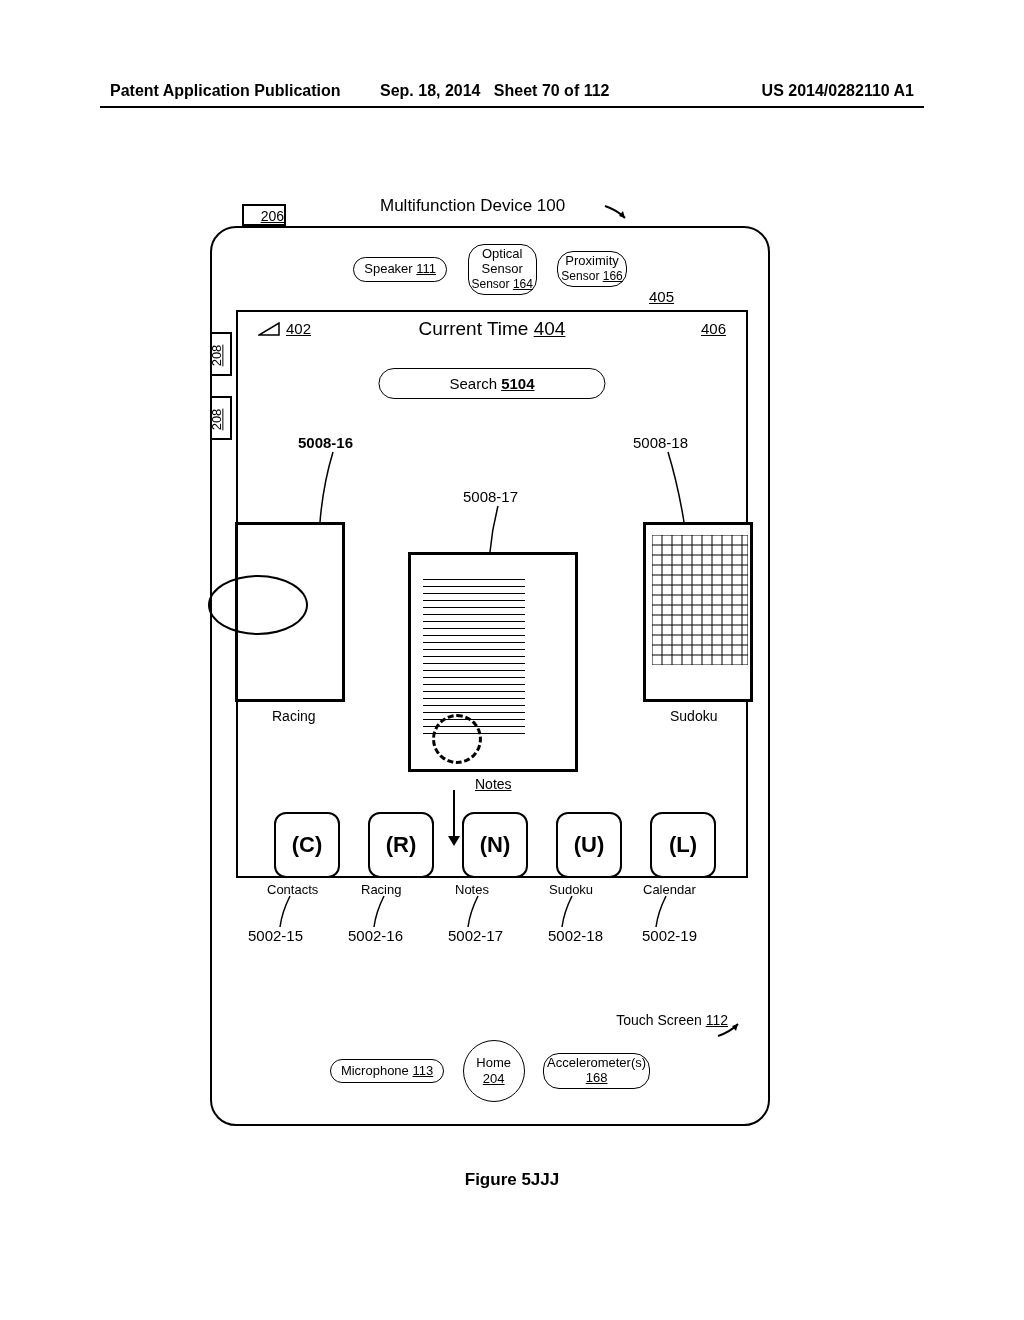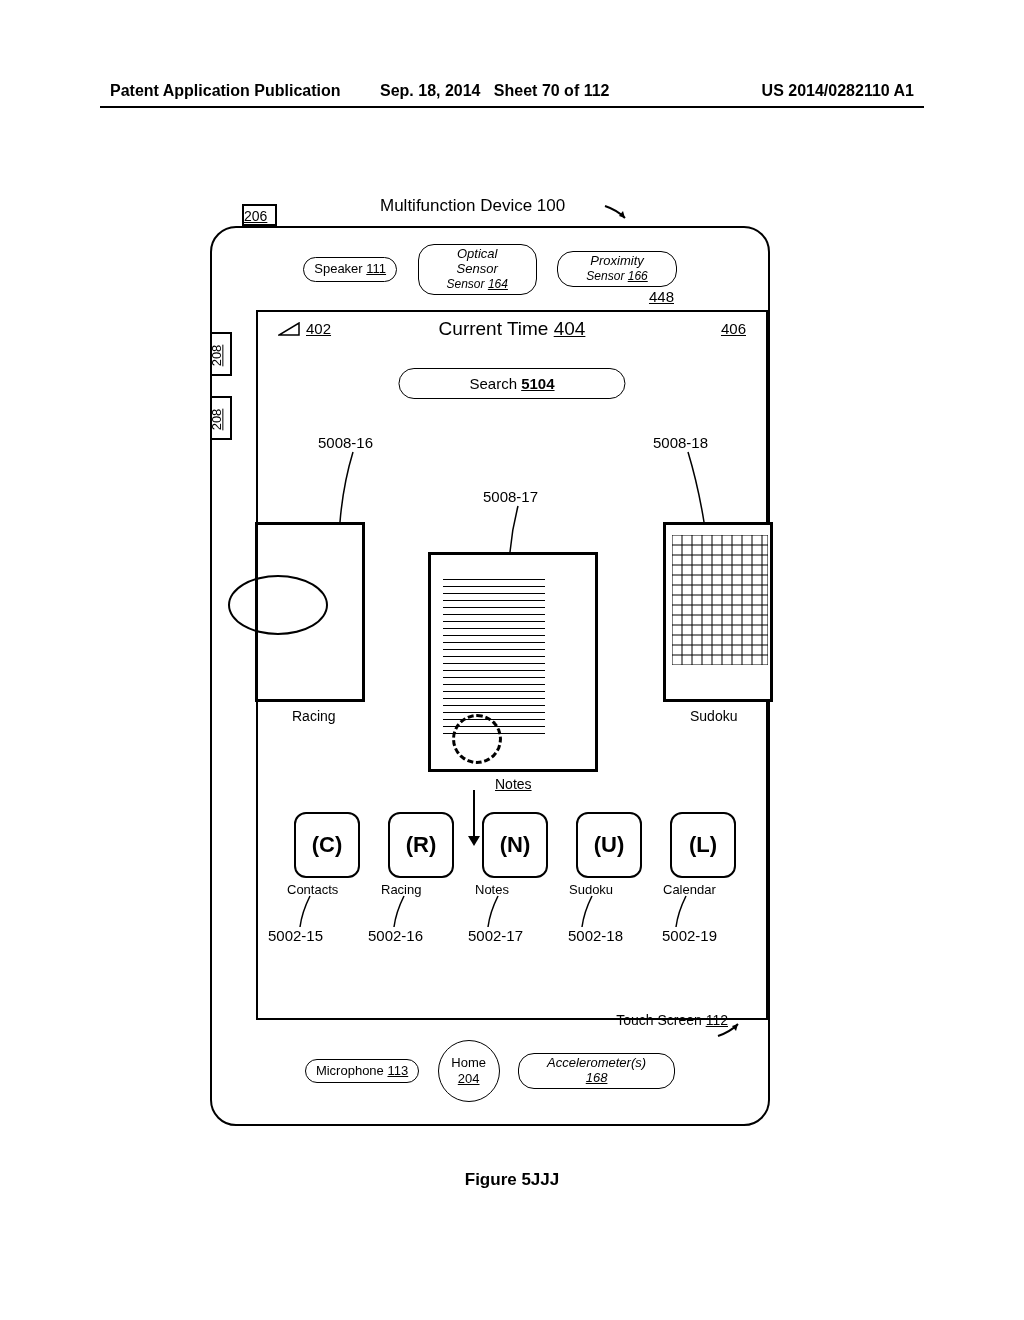--- a/index.html
+++ b/index.html
@@ -47,24 +47,24 @@
     top: 8px;
     left: 413px;
     width: 30px;
     height: 20px;
   }
 
   .box-206 {
     position: absolute;
     top: 8px;
     left: 52px;
-    width: 35px;
+    width: 44px;
     height: 22px;
     border: 2px solid #000;
-    text-align: left;
+    text-align: right;
     font-size: 14px;
     line-height: 20px;
     text-decoration: underline;
   }
 
   .device-outline {
     position: absolute;
     top: 30px;
     left: 20px;
     width: 560px;
@@ -86,40 +86,39 @@
     border: 1.5px solid #000;
     border-radius: 16px;
     padding: 4px 10px;
     font-size: 13px;
     margin: 0 8px;
     vertical-align: middle;
     text-align: center;
     line-height: 1.15;
   }
   .pill .u { text-decoration: underline; }
-  .two-line { padding: 2px 28px; font-style: italic; }
+  .two-line { padding: 2px 3px; }
 
   .ref-405 {
     position: absolute;
     top: 60px;
     right: 94px;
     font-size: 15px;
     text-decoration: underline;
   }
 
   .screen {
     position: absolute;
     top: 82px;
     left: 24px;
     width: 512px;
-    height: 710px;
+    height: 568px;
     border: 2px solid #000;
     border-radius: 0;
     background: #fff;
-    margin-left: 20px;
   }
 
   .status-bar {
     position: absolute;
     top: 8px;
     left: 0;
     width: 100%;
   }
   .sig-icon {
     position: absolute;
@@ -210,21 +209,21 @@
     width: 96px;
     height: 130px;
   }
   .card-right-label {
     position: absolute;
     top: 396px;
     left: 432px;
     font-size: 14px;
   }
 
-  .ref-5008-16 { position: absolute; top: 122px; left: 60px; font-size: 15px; }
+  .ref-5008-16 { position: absolute; top: 122px; left: 60px; font-size: 15px; font-weight: bold; }
   .ref-5008-17 { position: absolute; top: 176px; left: 225px; font-size: 15px; }
   .ref-5008-18 { position: absolute; top: 122px; left: 395px; font-size: 15px; text-align: right; }
   .ref-583b { position: absolute; top: 326px; left: 260px; font-size: 15px; }
 
   .touch-dashed {
     position: absolute;
     top: 402px;
     left: 194px;
     width: 50px;
     height: 50px;
@@ -372,21 +371,21 @@
         <span>Speaker</span> <span class="u">111</span>
       </span>
       <span class="pill two-line">
         <span style="white-space:pre;">Optical
 Sensor</span><br><span style="font-size:12px;">Sensor <span class="u">164</span></span>
       </span>
       <span class="pill two-line">
         <span>Proximity</span><br><span style="font-size:12px;">Sensor <span class="u">166</span></span>
       </span>
     </div>
-    <div class="ref-405">448</div>
+    <div class="ref-405">405</div>
 
     <div class="screen">
 
       <div class="status-bar">
         <svg class="sig-icon" viewBox="0 0 22 14">
           <path d="M1 13 L21 13 L21 1 Z" stroke="#000" stroke-width="1.5" fill="none"></path>
         </svg>
         <span class="ref-402">402</span>
         <div class="current-time">
           <span>Current Time</span> <span class="u">404</span>

